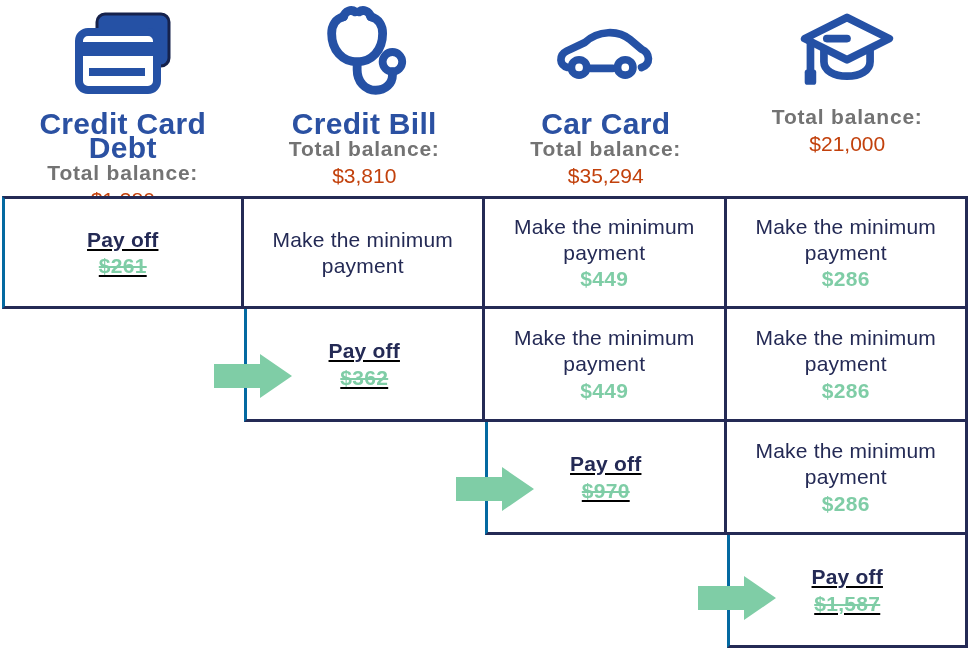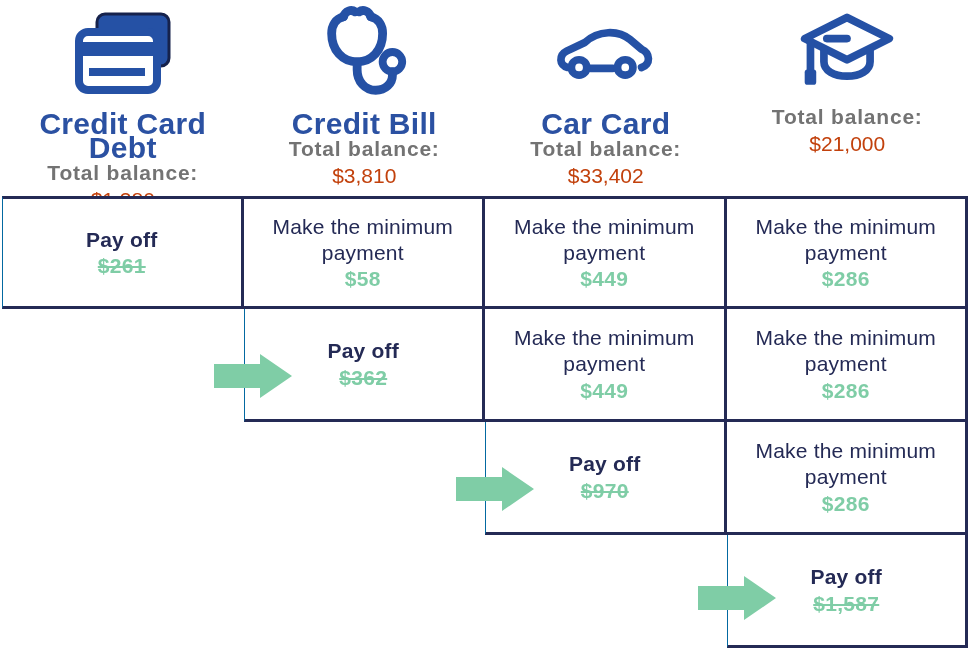--- a/index.html
+++ b/index.html
@@ -33,21 +33,21 @@
   .grid-wrap {
     position: relative; width: 966px; margin: 0 2px;
     display: grid; grid-template-columns: repeat(4, 1fr); grid-auto-rows: 113px;
   }
   .cell {
     box-sizing: border-box; background: #fff;
     border-right: 3px solid #242A55; border-bottom: 3px solid #242A55;
     display: flex; align-items: center; justify-content: center; text-align: center;
   }
   .cell.top  { border-top: 3px solid #242A55; }
-  .cell.left { border-left: 1px solid #0369a1; }
+  .cell.left { border-left: 3px solid #0369a1; text-decoration: underline; }
   .cell-empty { background: transparent; }
   .cell-inner { max-width: 212px; margin: 0 auto; }
   .cell-label { color: #242A55; font-size: 21px; line-height: 1.22; letter-spacing: 0.2px; }
   .payoff .cell-label { font-weight: bold; }
   .cell-amount { color: #7FCDA6; font-weight: bold; font-size: 21px; margin-top: 2px; letter-spacing: 0.3px; }
   .payoff .cell-amount { text-decoration: line-through; }
 
   
   .arrow { position: absolute; width: 78px; height: 44px; z-index: 5; }
   .arrow-r2 { left: 212px; top: 158px; }
@@ -103,21 +103,21 @@
           <g class="stroke-blue" stroke-width="8" stroke-linecap="round" stroke-linejoin="round">
             <path d="M12,46 C3,44 3,33 11,29 L30,20 C44,7 65,7 77,17 L89,27 C98,31 99,43 89,46"></path>
             <path d="M36,47 L59,47"></path>
           </g>
           <circle cx="24" cy="46" r="8" class="stroke-blue" stroke-width="8" fill="#ffffff"></circle>
           <circle cx="72" cy="46" r="8" class="stroke-blue" stroke-width="8" fill="#ffffff"></circle>
         </svg>
       </div>
       <div class="debt-title">Car Card</div>
       <div class="balance-label">Total balance:</div>
-      <div class="balance-value">$33,402</div>
+      <div class="balance-value">$35,294</div>
     </div>
 
     <div class="debt-col">
       <div class="icon-box">
         <svg class="icon-svg" width="100" height="86" viewBox="0 0 104 88">
           <g class="stroke-blue" stroke-width="8" stroke-linecap="round" stroke-linejoin="round">
             <path d="M52,6 L96,28 L52,50 L8,28 Z"></path>
             <path d="M52,28 L31,28"></path>
             <path d="M28,40 L28,52 C28,61 38,67 52,67 C66,67 76,61 76,52 L76,40"></path>
             <path d="M14,31 L14,62"></path>
@@ -134,21 +134,20 @@
 
     <div class="cell top left payoff">
       <div class="cell-inner">
         <div class="cell-label">Pay off</div>
         <div class="cell-amount">$261</div>
       </div>
     </div>
     <div class="cell top min">
       <div class="cell-inner">
         <div class="cell-label">Make the minimum payment</div>
-        <div class="cell-amount">$58</div>
       </div>
     </div>
     <div class="cell top min">
       <div class="cell-inner">
         <div class="cell-label">Make the minimum payment</div>
         <div class="cell-amount">$449</div>
       </div>
     </div>
     <div class="cell top min">
       <div class="cell-inner">

